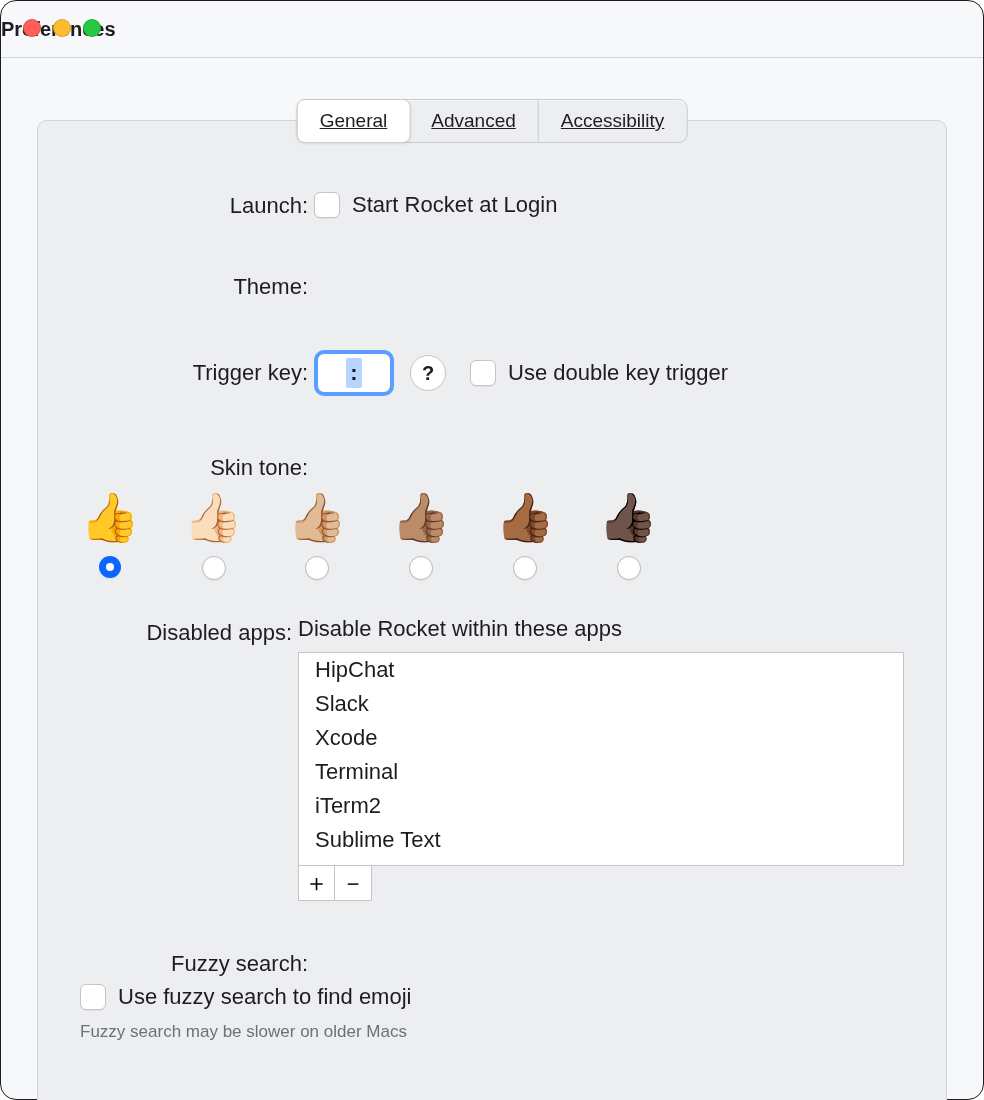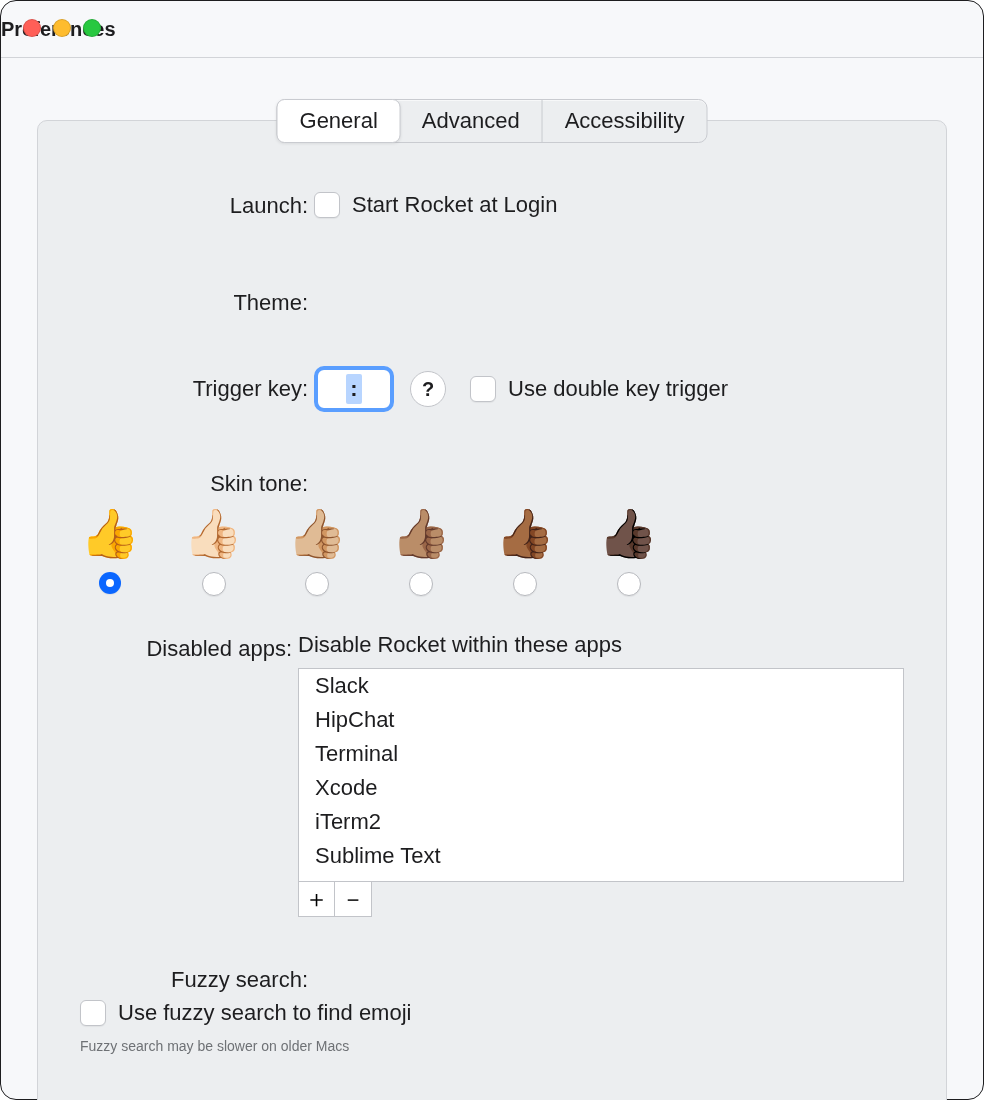--- a/index.html
+++ b/index.html
@@ -48,22 +48,22 @@
   }
 
   
   .tabbar{
     position:absolute;top:-22px;left:50%;transform:translateX(-50%);
     display:flex;border:1px solid var(--tab-border);border-radius:9px;
     background:var(--tab-bg);height:42px;
     box-shadow:0 1px 0 rgba(255,255,255,.6) inset;
   }
   .tab{
-    padding:1px 22px;font-size:22px;display:flex;align-items:center;
-    border-right:1px solid var(--tab-border);cursor:default;
+    padding:1px 22px;font-size:19px;display:flex;align-items:center;
+    border-right:1px solid var(--tab-border);cursor:default;text-decoration:underline;
   }
   .tab:last-child{border-right:none;}
   .tab.active{background:#fff;border-radius:8px;border:1px solid var(--tab-border);margin:-1px;box-shadow:0 1px 3px rgba(0,0,0,.08);}
 
   
   .row{display:flex;align-items:flex-start;margin-bottom:28px;}
   .row .label{
     width:228px;text-align:right;padding-right:6px;
     font-size:22px;line-height:34px;
   }
@@ -125,21 +125,21 @@
   .listbox .item{padding:4px 16px;font-size:22px;}
   .addremove{
     display:inline-flex;border:1px solid #c2c4c9;background:#fff;margin-top:-1px;
   }
   .addremove button{
     width:36px;height:34px;border:none;background:#fff;font-size:24px;line-height:1;
     display:flex;align-items:center;justify-content:center;border-right:1px solid #c2c4c9;
   }
   .addremove button:last-child{border-right:none;}
 
-  .hint{color:var(--muted);font-size:14px;margin-top:6px;}
+  .hint{color:var(--muted);font-size:17px;margin-top:6px;}
 
   
   .listbox::-webkit-scrollbar{width:18px;}
   .listbox::-webkit-scrollbar-thumb{background:#c2c4c9;border-radius:9px;border:4px solid #fff;}
 </style>
 </head>
 <body>
 
 <div class="window">
   <div class="titlebar">
@@ -163,21 +163,21 @@
       <div class="row">
         <div class="label">Launch:</div>
         <div class="field">
           <label class="checkbox">
             <span class="box"></span>
             <span>Start Rocket at Login</span>
           </label>
         </div>
       </div>
 
-      <div class="row" style="margin-top:62px;justify-content:space-between;">
+      <div class="row" style="margin-top:46px;justify-content:space-between;">
         <div class="label">Theme:</div>
       </div>
 
       <div class="row" style="margin-top:46px;align-items:center;">
         <div class="label">Trigger key:</div>
         <div class="field">
           <div class="trigger-wrap">
             <div class="trigger-input">
               <span class="sel">:</span>
             </div>
@@ -222,24 +222,24 @@
               </div>
             </div>
         </div>
       </div>
 
       <div class="row" style="margin-top:36px;">
         <div class="label">Disabled apps:</div>
         <div class="field">
           <div>Disable Rocket within these apps</div>
           <div class="listbox" id="apps-list">
+              <div class="item">HipChat</div>
               <div class="item">Slack</div>
-              <div class="item">HipChat</div>
+              <div class="item">Xcode</div>
               <div class="item">Terminal</div>
-              <div class="item">Xcode</div>
               <div class="item">iTerm2</div>
               <div class="item">Sublime Text</div>
             </div>
           <div class="addremove">
             <button>
                 <span>＋</span>
               </button>
             <button>
                 <span>－</span>
               </button>

